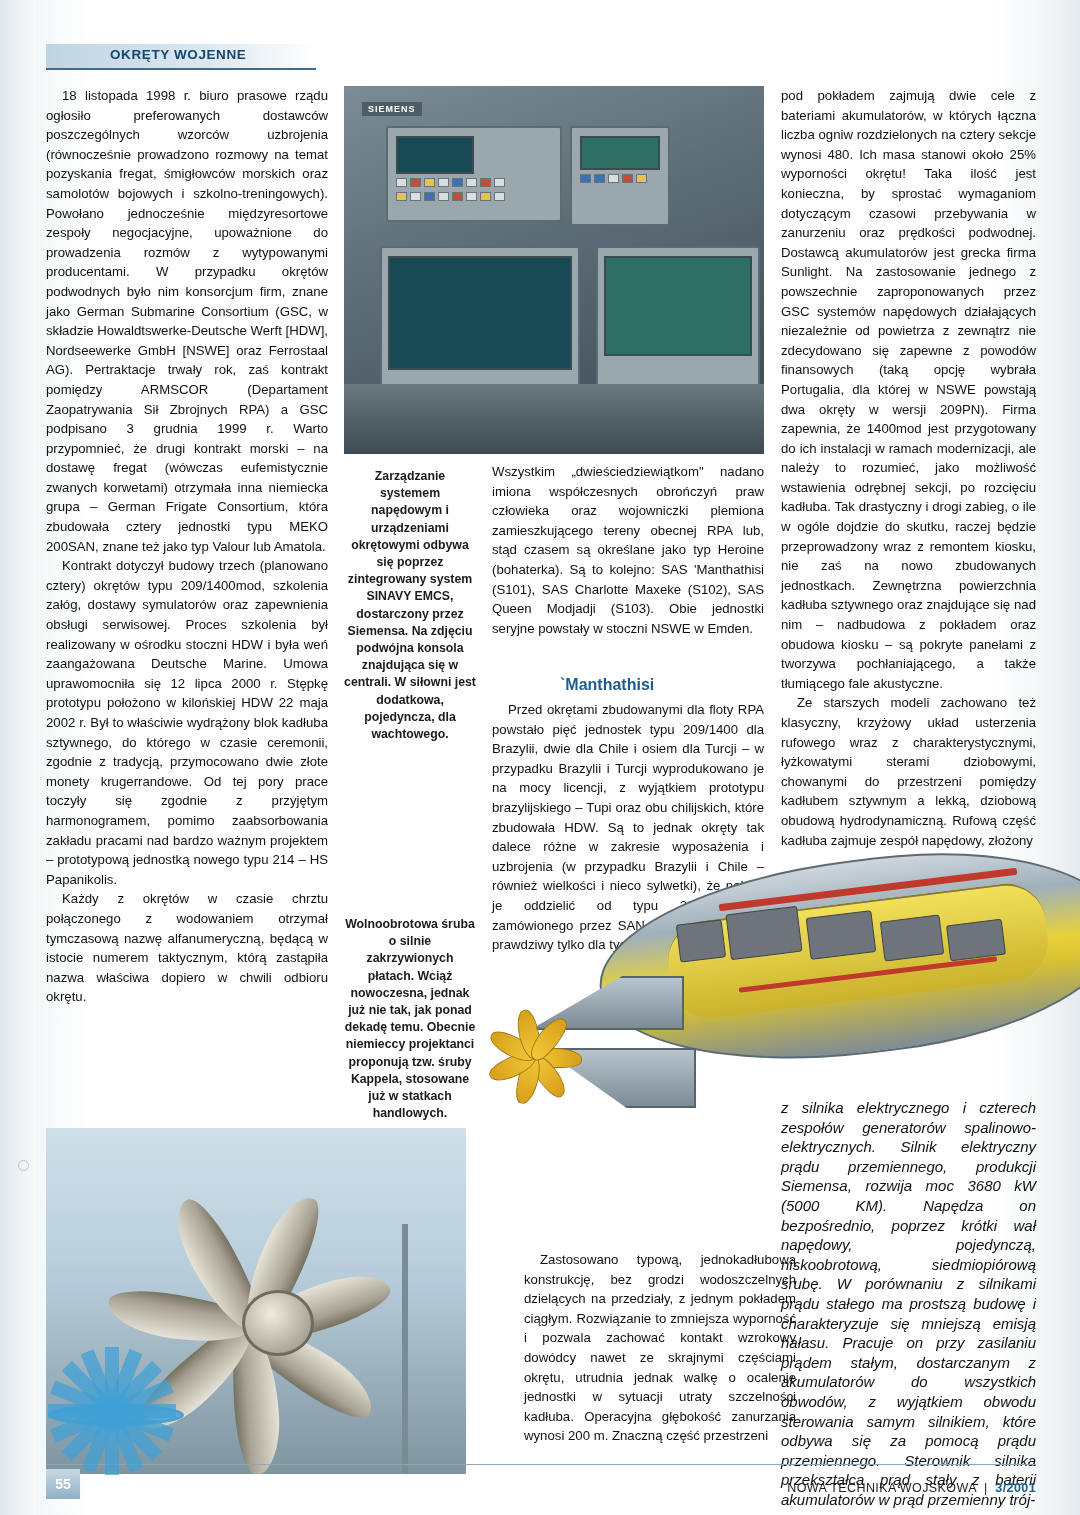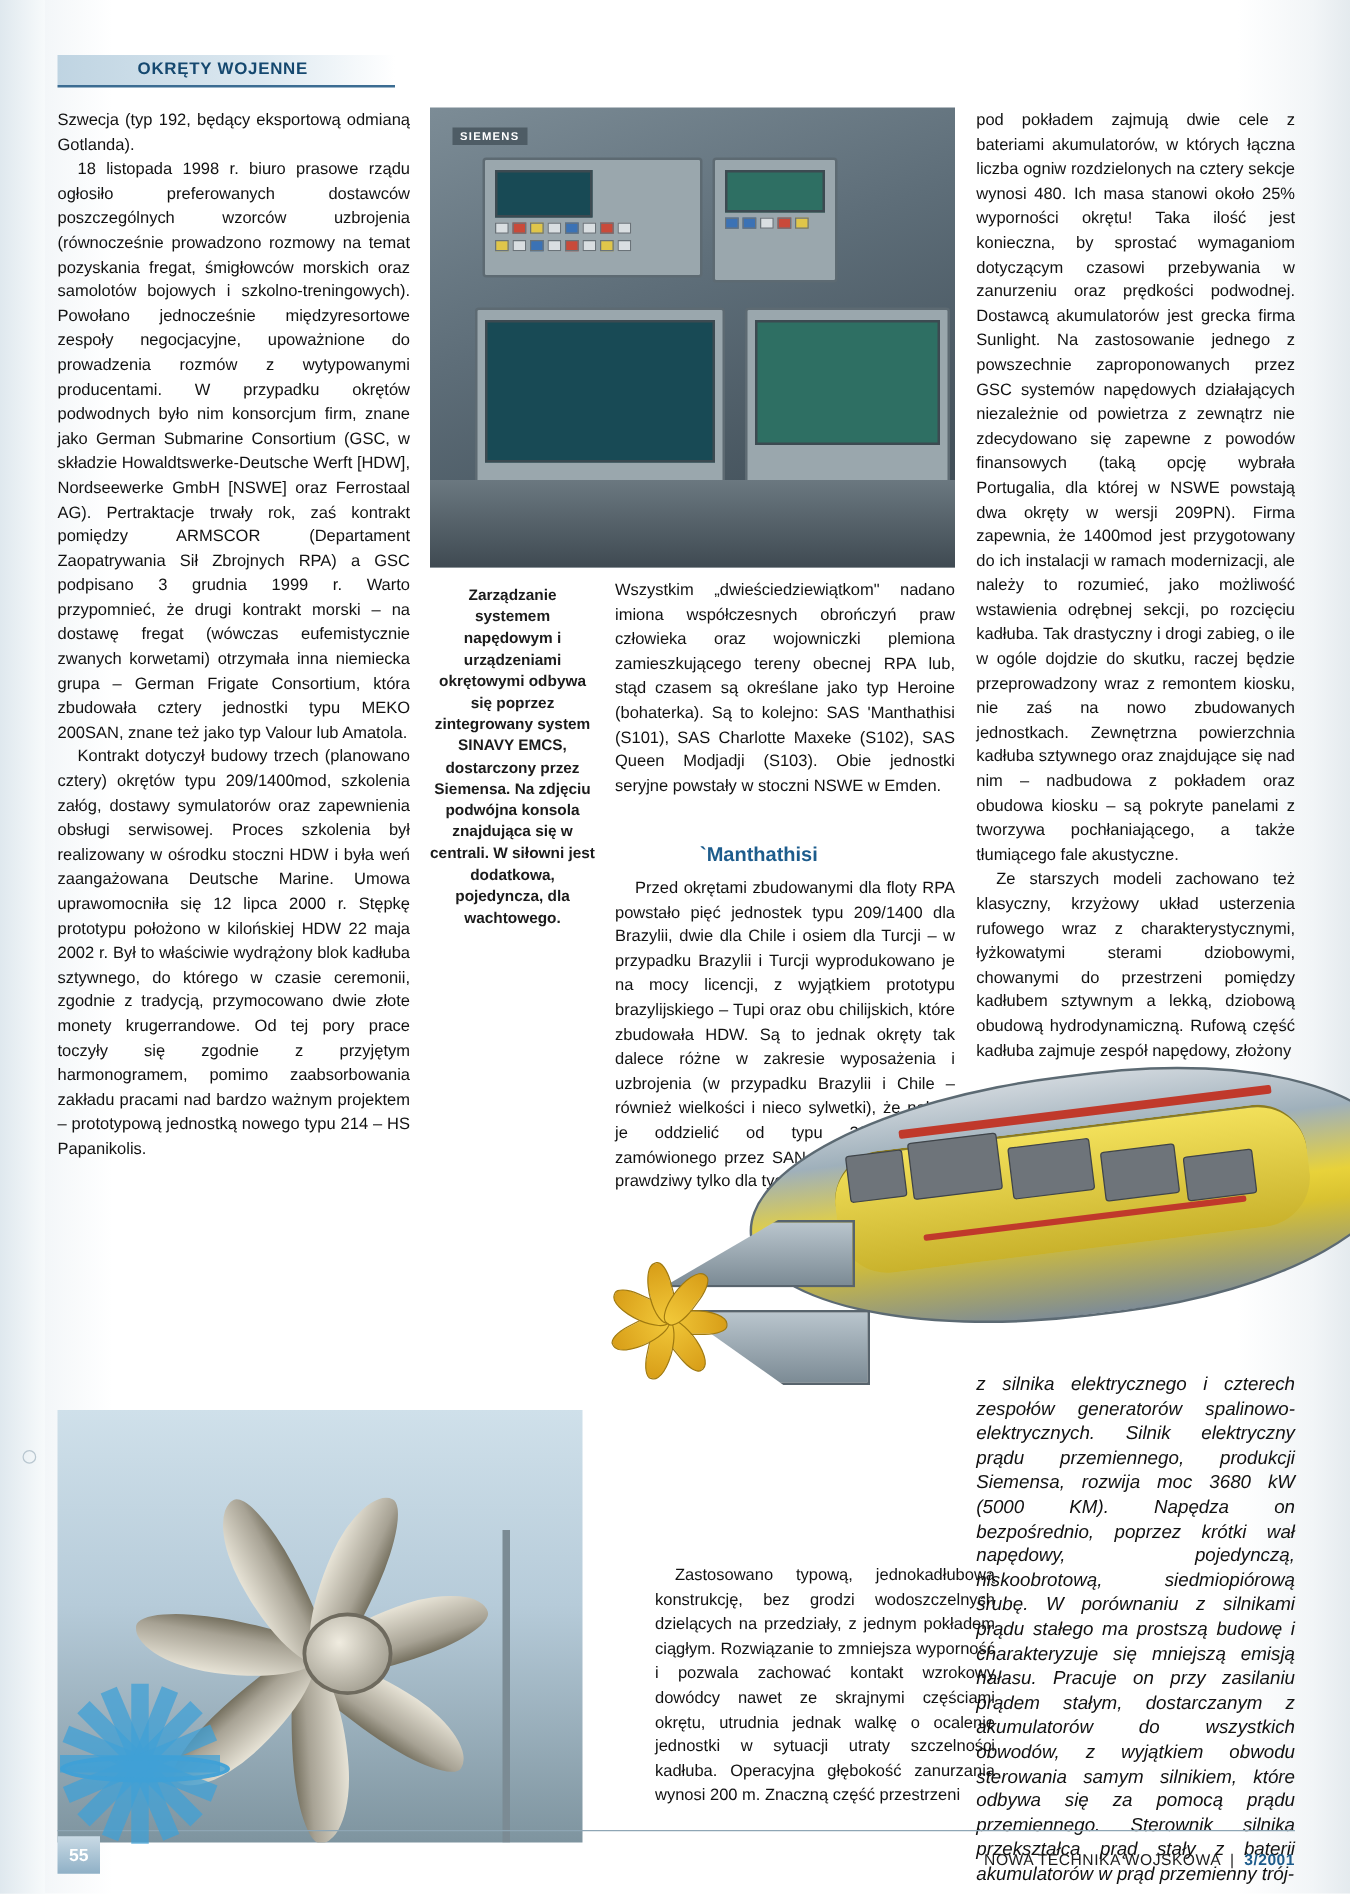--- a/index.html
+++ b/index.html
@@ -359,23 +359,23 @@
 
 <div class="page">
 
   <div class="edge-left"></div>
   <div class="corner-dot"></div>
 
   <div class="header-band"></div>
   <div class="header-title">OKRĘTY WOJENNE</div>
 
   <div class="col col1">
-    <p class="noind">Szwecja (typ 192, będący eksportową odmianą Gotlanda).</p>
     <p>18 listopada 1998 r. biuro prasowe rządu ogłosiło preferowanych dostawców poszczególnych wzorców uzbrojenia (równocześnie prowadzono rozmowy na temat pozyskania fregat, śmigłowców morskich oraz samolotów bojowych i szkolno-treningowych). Powołano jednocześnie międzyresortowe zespoły negocjacyjne, upoważnione do prowadzenia rozmów z wytypowanymi producentami. W przypadku okrętów podwodnych było nim konsorcjum firm, znane jako German Submarine Consortium (GSC, w składzie Howaldtswerke-Deutsche Werft [HDW], Nordseewerke GmbH [NSWE] oraz Ferrostaal AG). Pertraktacje trwały rok, zaś kontrakt pomiędzy ARMSCOR (Departament Zaopatrywania Sił Zbrojnych RPA) a GSC podpisano 3 grudnia 1999 r. Warto przypomnieć, że drugi kontrakt morski – na dostawę fregat (wówczas eufemistycznie zwanych korwetami) otrzymała inna niemiecka grupa – German Frigate Consortium, która zbudowała cztery jednostki typu MEKO 200SAN, znane też jako typ Valour lub Amatola.</p>
     <p>Kontrakt dotyczył budowy trzech (planowano cztery) okrętów typu 209/1400mod, szkolenia załóg, dostawy symulatorów oraz zapewnienia obsługi serwisowej. Proces szkolenia był realizowany w ośrodku stoczni HDW i była weń zaangażowana Deutsche Marine. Umowa uprawomocniła się 12 lipca 2000 r. Stępkę prototypu położono w kilońskiej HDW 22 maja 2002 r. Był to właściwie wydrążony blok kadłuba sztywnego, do którego w czasie ceremonii, zgodnie z tradycją, przymocowano dwie złote monety krugerrandowe. Od tej pory prace toczyły się zgodnie z przyjętym harmonogramem, pomimo zaabsorbowania zakładu pracami nad bardzo ważnym projektem – prototypową jednostką nowego typu 214 – HS Papanikolis.</p>
+    <p>Każdy z okrętów w czasie chrztu połączonego z wodowaniem otrzymał tymczasową nazwę alfanumeryczną, będącą w istocie numerem taktycznym, którą zastąpiła nazwa właściwa dopiero w chwili odbioru okrętu.</p>
   </div>
 
   <div class="photo-console">
     <div class="pc-logo">SIEMENS</div>
     <div class="pc-panel" style="left:42px;top:40px;width:172px;height:92px;"></div>
     <div class="pc-screen" style="left:52px;top:50px;width:74px;height:34px;"></div>
     <div class="pc-btnrow" style="left:52px;top:92px;">
       <div class="pc-btn"></div>
       <div class="pc-btn r"></div>
       <div class="pc-btn y"></div>
@@ -420,20 +420,21 @@
   <div class="col col2">
     <p class="noind">Wszystkim „dwieściedziewiątkom" nadano imiona współczesnych obrończyń praw człowieka oraz wojowniczki plemiona zamieszkującego tereny obecnej RPA lub, stąd czasem są określane jako typ Heroine (bohaterka). Są to kolejno: SAS 'Manthathisi (S101), SAS Charlotte Maxeke (S102), SAS Queen Modjadji (S103). Obie jednostki seryjne powstały w stoczni NSWE w Emden.</p>
   </div>
 
   <div class="subhead subhead-mant">`Manthathisi</div>
 
   <div class="col" style="left:492px;top:700px;width:272px;">
     <p>Przed okrętami zbudowanymi dla floty RPA powstało pięć jednostek typu 209/1400 dla Brazylii, dwie dla Chile i osiem dla Turcji – w przypadku Brazylii i Turcji wyprodukowano je na mocy licencji, z wyjątkiem prototypu brazylijskiego – Tupi oraz obu chilijskich, które zbudowała HDW. Są to jednak okręty tak dalece różne w zakresie wyposażenia i uzbrojenia (w przypadku Brazylii i Chile – również wielkości i nieco sylwetki), że należy je oddzielić od typu 209/1400mod, zamówionego przez SAN. Poniższy opis jest prawdziwy tylko dla tych ostatnich.</p>
   </div>
 
+  <div class="caption cap2">Wolnoobrotowa śruba o silnie zakrzywionych płatach. Wciąż nowoczesna, jednak już nie tak, jak ponad dekadę temu. Obecnie niemieccy projektanci proponują tzw. śruby Kappela, stosowane już w statkach handlowych.</div>
 
   <div class="col col3">
     <p class="noind">pod pokładem zajmują dwie cele z bateriami akumulatorów, w których łączna liczba ogniw rozdzielonych na cztery sekcje wynosi 480. Ich masa stanowi około 25% wyporności okrętu! Taka ilość jest konieczna, by sprostać wymaganiom dotyczącym czasowi przebywania w zanurzeniu oraz prędkości podwodnej. Dostawcą akumulatorów jest grecka firma Sunlight. Na zastosowanie jednego z powszechnie zaproponowanych przez GSC systemów napędowych działających niezależnie od powietrza z zewnątrz nie zdecydowano się zapewne z powodów finansowych (taką opcję wybrała Portugalia, dla której w NSWE powstają dwa okręty w wersji 209PN). Firma zapewnia, że 1400mod jest przygotowany do ich instalacji w ramach modernizacji, ale należy to rozumieć, jako możliwość wstawienia odrębnej sekcji, po rozcięciu kadłuba. Tak drastyczny i drogi zabieg, o ile w ogóle dojdzie do skutku, raczej będzie przeprowadzony wraz z remontem kiosku, nie zaś na nowo zbudowanych jednostkach. Zewnętrzna powierzchnia kadłuba sztywnego oraz znajdujące się nad nim – nadbudowa z pokładem oraz obudowa kiosku – są pokryte panelami z tworzywa pochłaniającego, a także tłumiącego fale akustyczne.</p>
     <p>Ze starszych modeli zachowano też klasyczny, krzyżowy układ usterzenia rufowego wraz z charakterystycznymi, łyżkowatymi sterami dziobowymi, chowanymi do przestrzeni pomiędzy kadłubem sztywnym a lekką, dziobową obudową hydrodynamiczną. Rufową część kadłuba zajmuje zespół napędowy, złożony</p>
   </div>
 
   <div class="photo-cut">
     <div class="hull"></div>
     <div class="hull-inner"></div>
     <div class="machinery" style="left:250px;top:120px;width:70px;height:44px;"></div>

